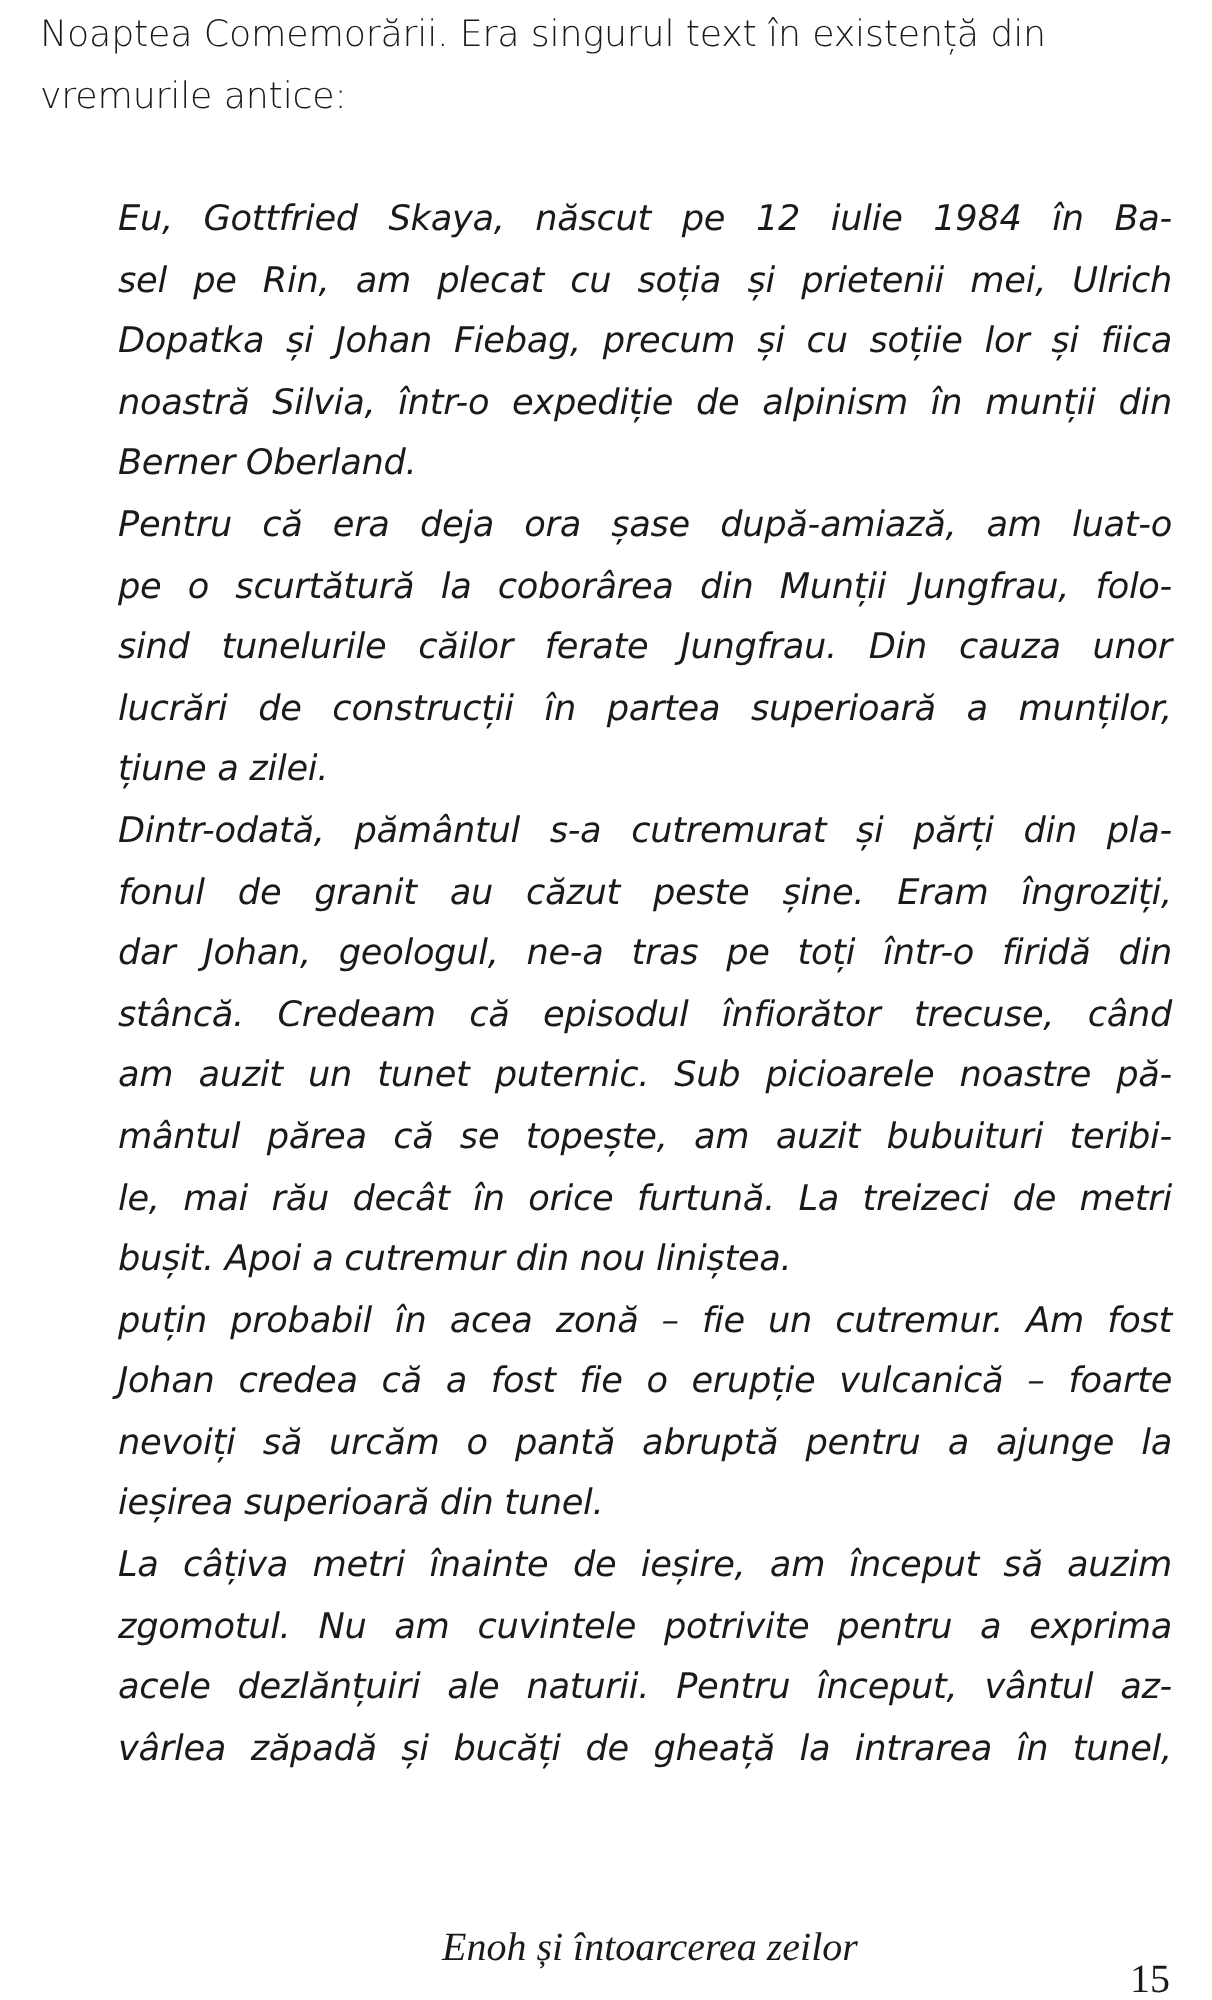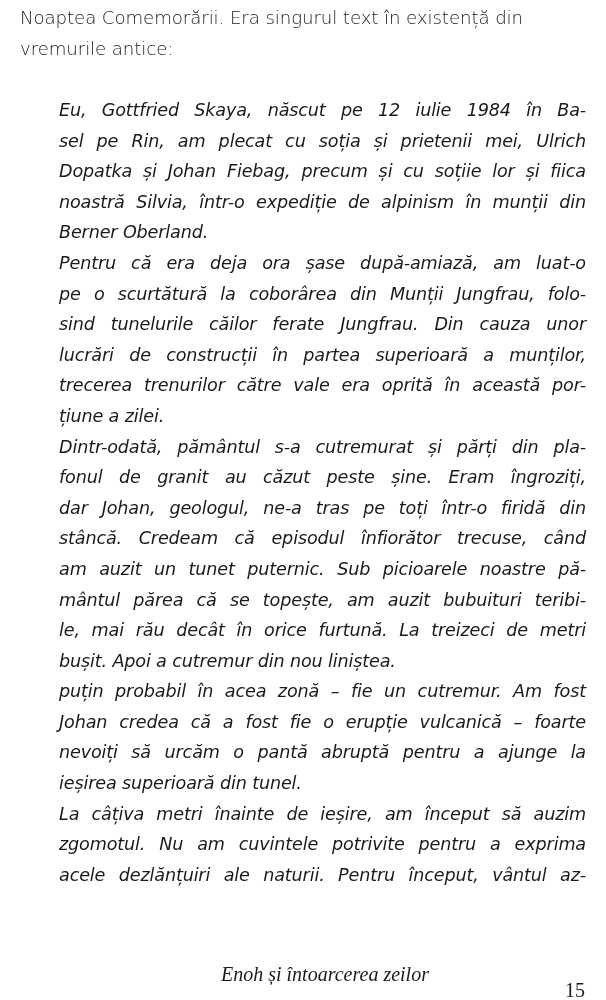--- a/index.html
+++ b/index.html
@@ -93,35 +93,35 @@
   <div class="quote" id="quote">
       <span class="line">Eu, Gottfried Skaya, născut pe 12 iulie 1984 în Ba-</span>
       <span class="line">sel pe Rin, am plecat cu soția și prietenii mei, Ulrich</span>
       <span class="line">Dopatka și Johan Fiebag, precum și cu soțiie lor și fiica</span>
       <span class="line">noastră Silvia, într-o expediție de alpinism în munții din</span>
       <span class="line last">Berner Oberland.</span>
       <span class="line">Pentru că era deja ora șase după-amiază, am luat-o</span>
       <span class="line">pe o scurtătură la coborârea din Munții Jungfrau, folo-</span>
       <span class="line">sind tunelurile căilor ferate Jungfrau. Din cauza unor</span>
       <span class="line">lucrări de construcții în partea superioară a munților,</span>
-      <span class="line">trecerea trenurilor către vale era oprită în această por-</span>
       <span class="line last">țiune a zilei.</span>
       <span class="line">Dintr-odată, pământul s-a cutremurat și părți din pla-</span>
       <span class="line">fonul de granit au căzut peste șine. Eram îngroziți,</span>
       <span class="line">dar Johan, geologul, ne-a tras pe toți într-o firidă din</span>
       <span class="line">stâncă. Credeam că episodul înfiorător trecuse, când</span>
       <span class="line">am auzit un tunet puternic. Sub picioarele noastre pă-</span>
       <span class="line">mântul părea că se topește, am auzit bubuituri teribi-</span>
       <span class="line">le, mai rău decât în orice furtună. La treizeci de metri</span>
       <span class="line last">bușit. Apoi a cutremur din nou liniștea.</span>
       <span class="line">puțin probabil în acea zonă – fie un cutremur. Am fost</span>
       <span class="line">Johan credea că a fost fie o erupție vulcanică – foarte</span>
       <span class="line">nevoiți să urcăm o pantă abruptă pentru a ajunge la</span>
       <span class="line last">ieșirea superioară din tunel.</span>
       <span class="line">La câțiva metri înainte de ieșire, am început să auzim</span>
       <span class="line">zgomotul. Nu am cuvintele potrivite pentru a exprima</span>
       <span class="line">acele dezlănțuiri ale naturii. Pentru început, vântul az-</span>
+      <span class="line">vârlea zăpadă și bucăți de gheață la intrarea în tunel,</span>
     </div>
   <div class="footer">
     <span class="title">Enoh și întoarcerea zeilor</span>
     <span class="page-number">15</span>
   </div>
 </div>
 
 </body></html>

